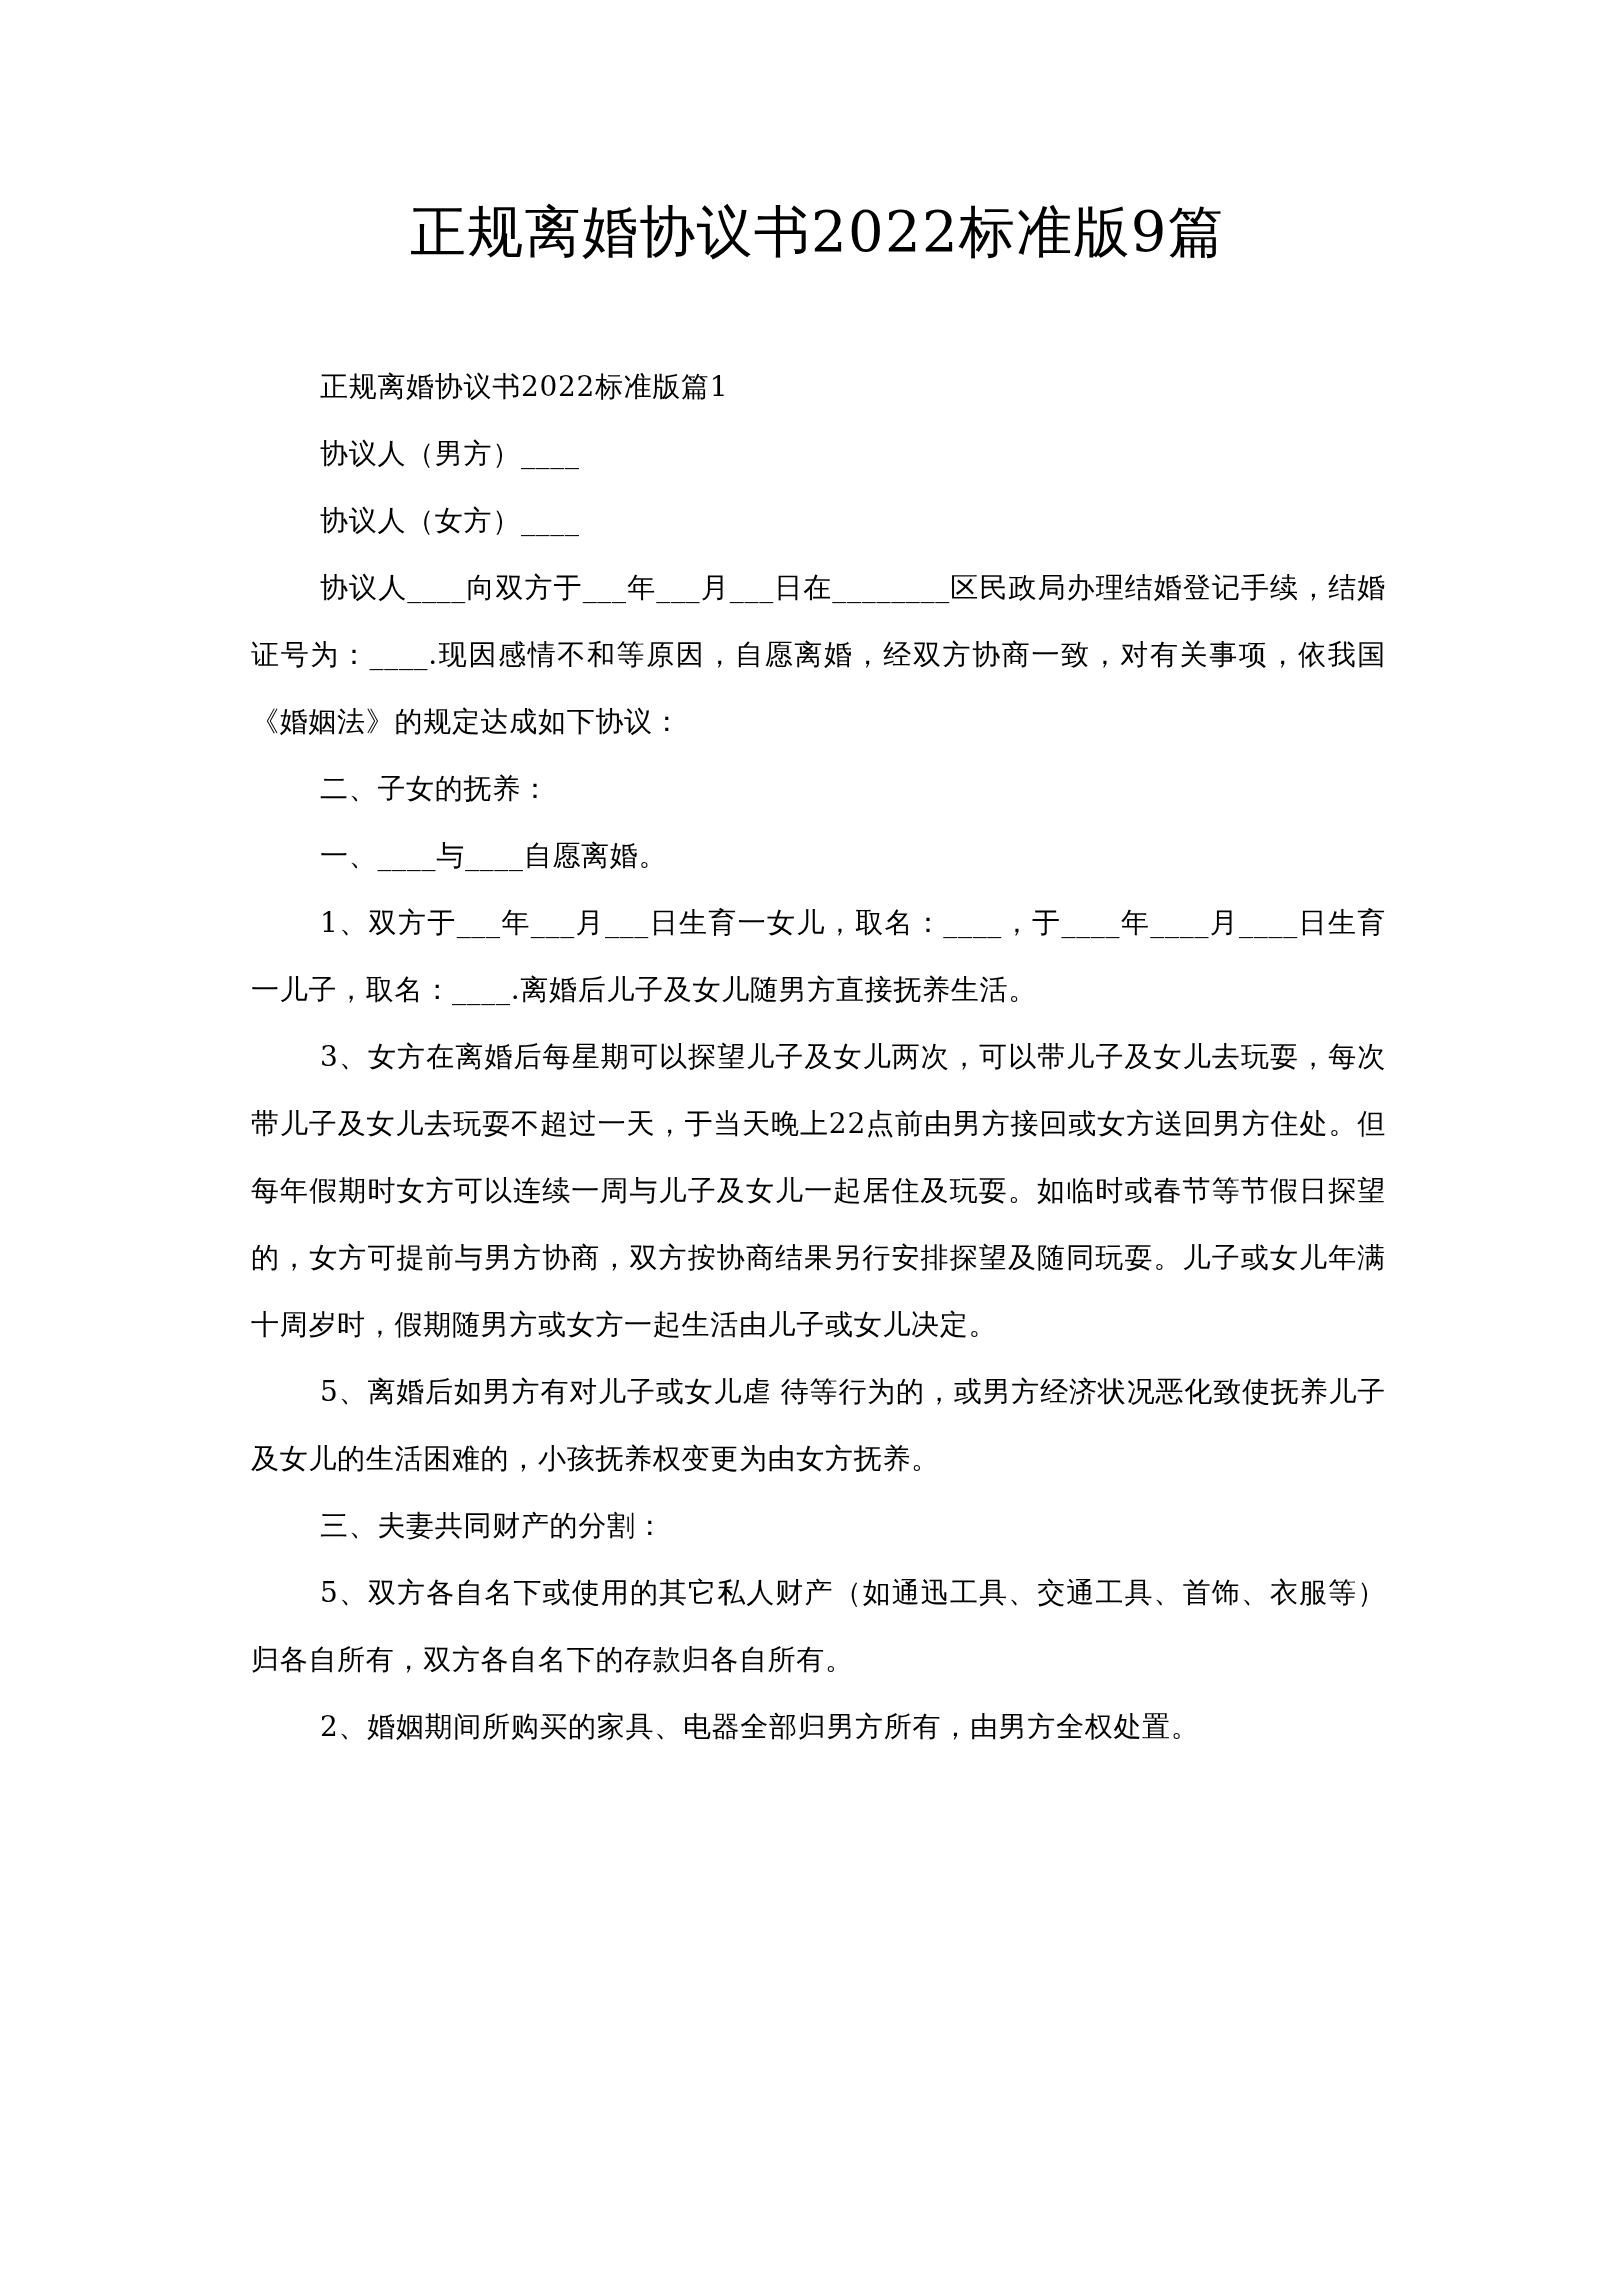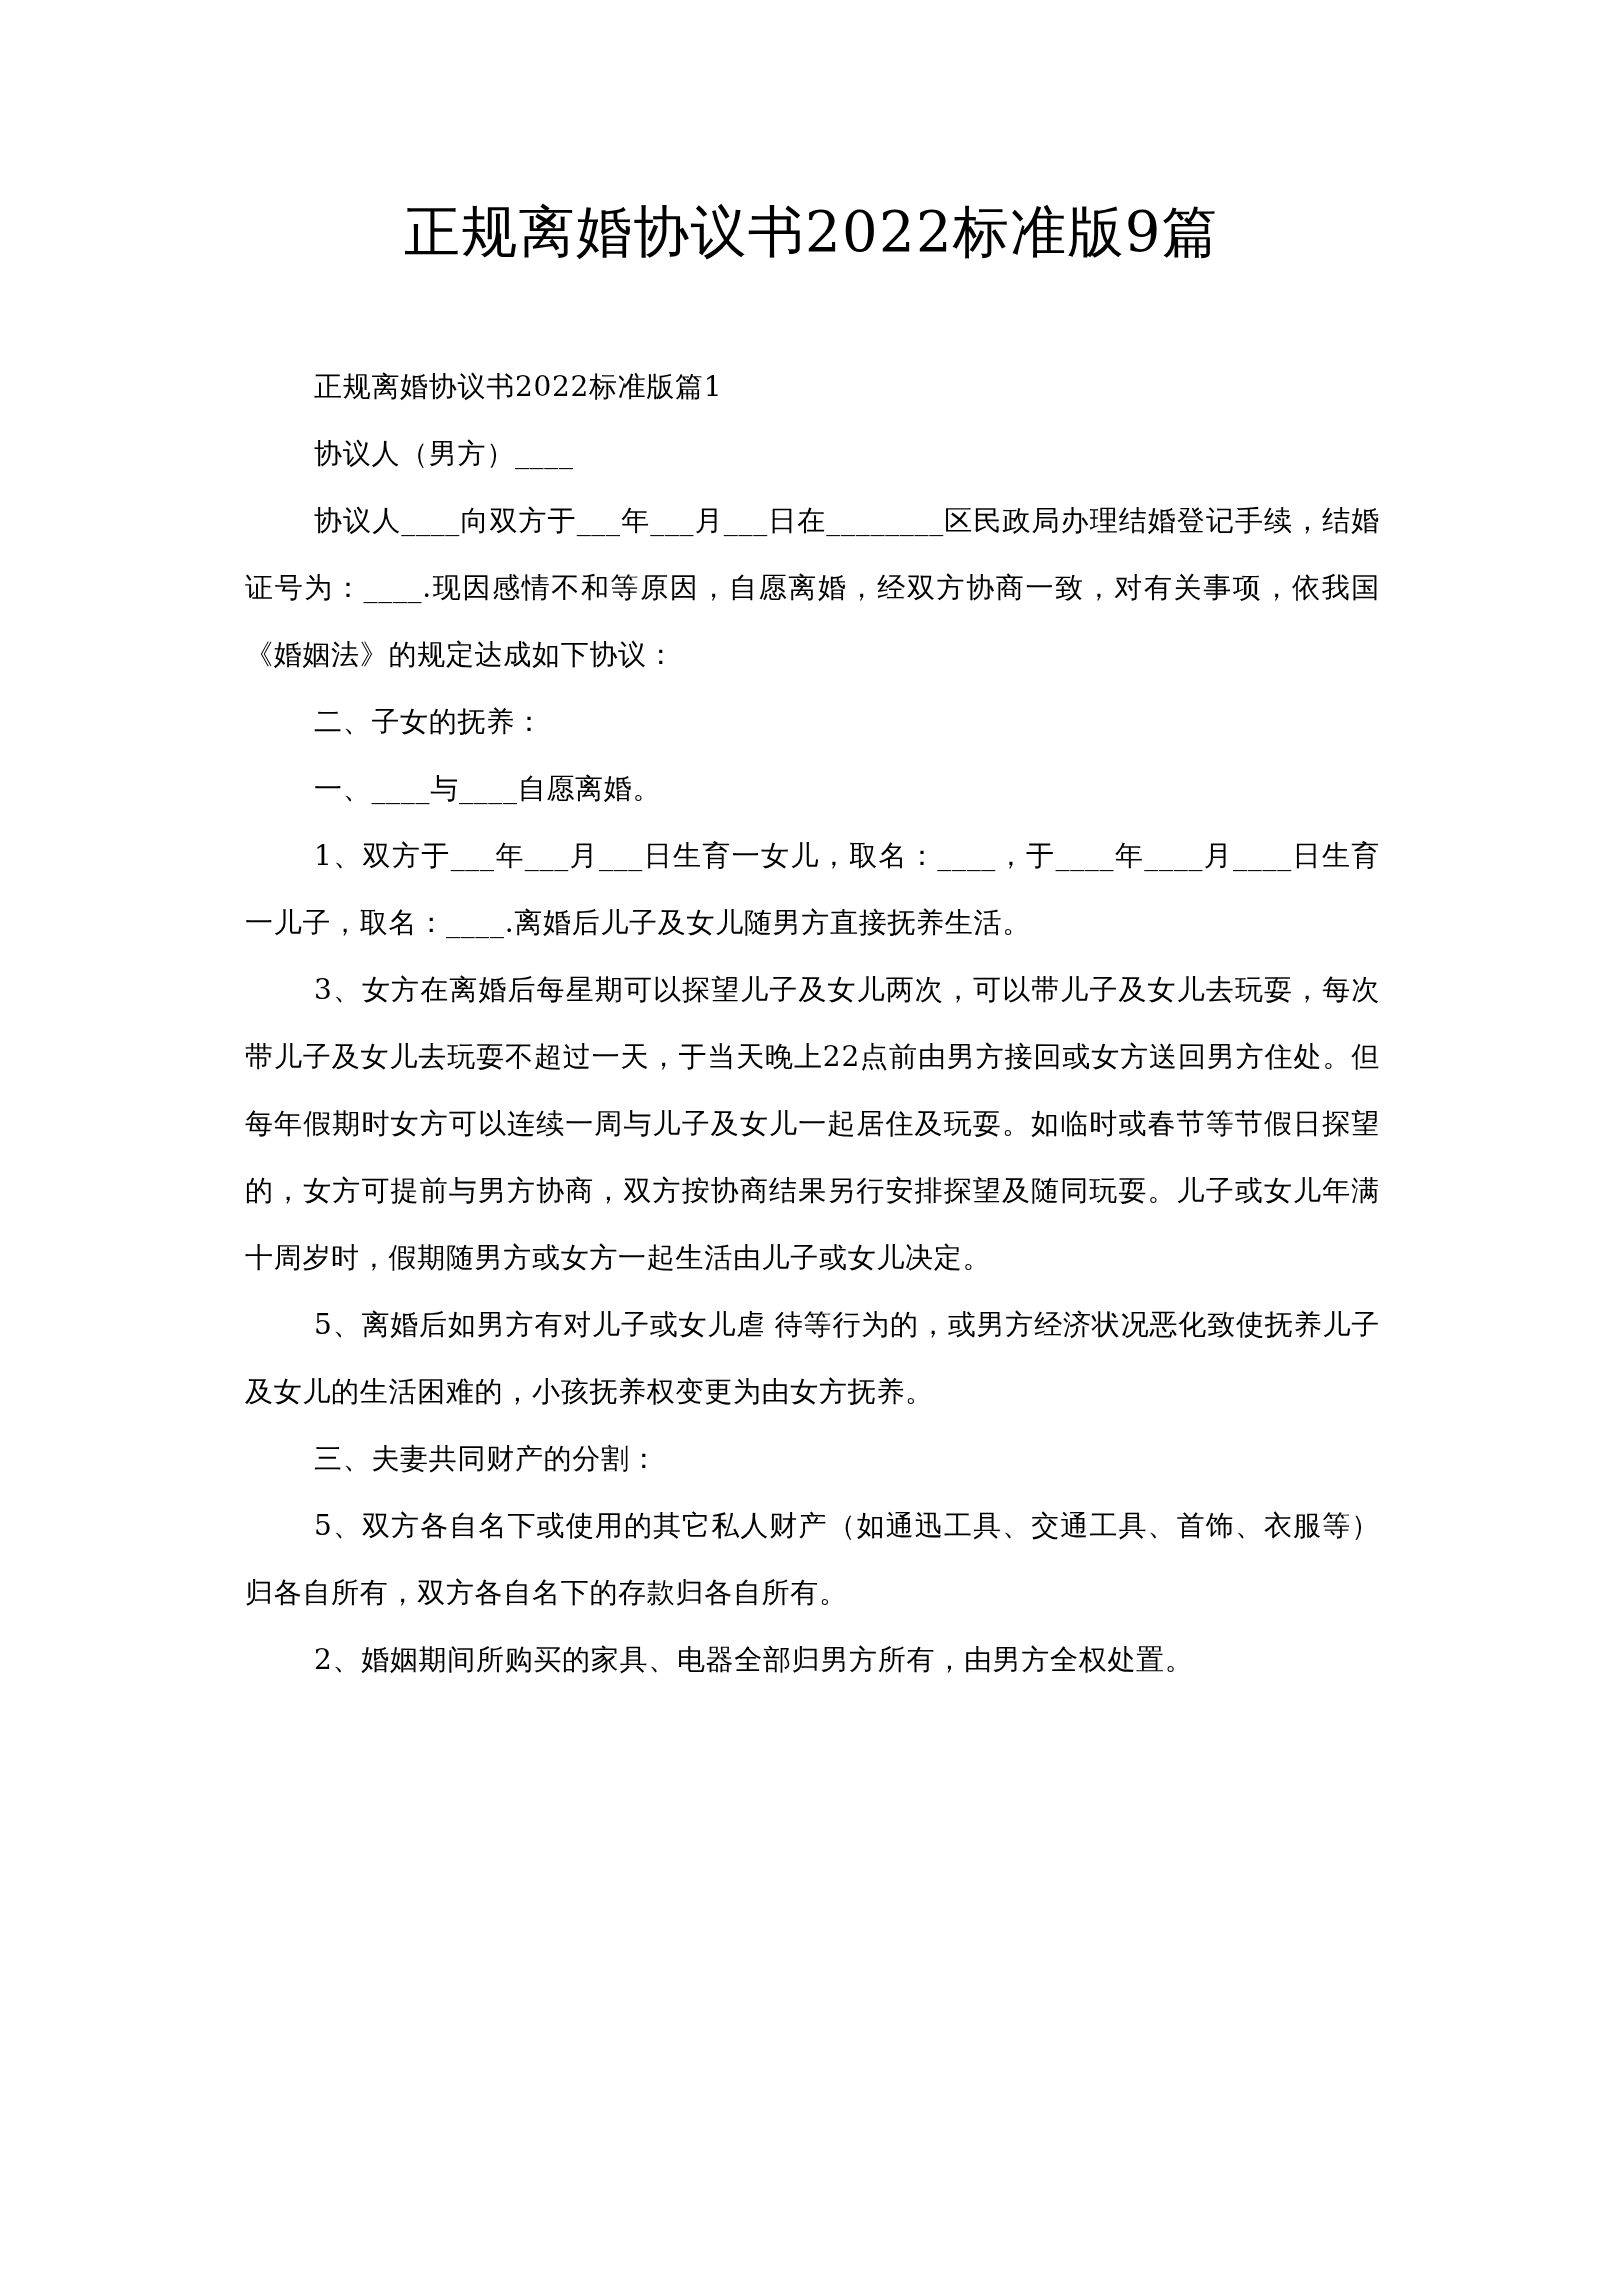--- a/index.html
+++ b/index.html
@@ -1,33 +1,34 @@
 <!DOCTYPE html>
 <html style="font-size:10.5px"><head>
 <meta charset="utf-8">
 <style>
   html, body { margin: 0; padding: 0; background: #ffffff; }
   body { width: 1623px; height: 2295px; position: relative; overflow: hidden;
          font-family: "DejaVu Serif", "Liberation Serif", serif; color: #000; }
-  .page { position: absolute; left: 0; top: 0; width: 1498px; height: 2295px; background: #fff; }
+  .page { position: absolute; left: 6px; top: 0; width: 1498px; height: 2295px; background: #fff; }
   .title { position: absolute; top: 196px; left: 0; width: 1623px; text-align: center;
            font-size: 56px; line-height: 72px; letter-spacing: 1.3px; }
   .body { position: absolute; top: 353px; left: 245px; width: 1135px; }
   .p { font-size: 28px; line-height: 67px; margin: 0; text-align: justify;
        text-align-last: left; letter-spacing: 0.7px; }
   .indent { text-indent: 69px; }
 </style>
 </head>
 <body>
 
 <div class="page">
   <div class="title">正规离婚协议书2022标准版9篇</div>
   <div class="body">
     <p class="p indent">正规离婚协议书2022标准版篇1</p>
     <p class="p indent">协议人（男方）____</p>
+    <p class="p indent">协议人（女方）____</p>
     <p class="p indent">协议人____向双方于___年___月___日在________区民政局办理结婚登记手续，结婚证号为：____.现因感情不和等原因，自愿离婚，经双方协商一致，对有关事项，依我国《婚姻法》的规定达成如下协议：</p>
     <p class="p indent">二、子女的抚养：</p>
     <p class="p indent">一、____与____自愿离婚。</p>
     <p class="p indent">1、双方于___年___月___日生育一女儿，取名：____，于____年____月____日生育一儿子，取名：____.离婚后儿子及女儿随男方直接抚养生活。</p>
     <p class="p indent">3、女方在离婚后每星期可以探望儿子及女儿两次，可以带儿子及女儿去玩耍，每次带儿子及女儿去玩耍不超过一天，于当天晚上22点前由男方接回或女方送回男方住处。但每年假期时女方可以连续一周与儿子及女儿一起居住及玩耍。如临时或春节等节假日探望的，女方可提前与男方协商，双方按协商结果另行安排探望及随同玩耍。儿子或女儿年满十周岁时，假期随男方或女方一起生活由儿子或女儿决定。</p>
     <p class="p indent">5、离婚后如男方有对儿子或女儿虐 待等行为的，或男方经济状况恶化致使抚养儿子及女儿的生活困难的，小孩抚养权变更为由女方抚养。</p>
     <p class="p indent">三、夫妻共同财产的分割：</p>
     <p class="p indent">5、双方各自名下或使用的其它私人财产（如通迅工具、交通工具、首饰、衣服等）归各自所有，双方各自名下的存款归各自所有。</p>
     <p class="p indent">2、婚姻期间所购买的家具、电器全部归男方所有，由男方全权处置。</p>
   </div>

